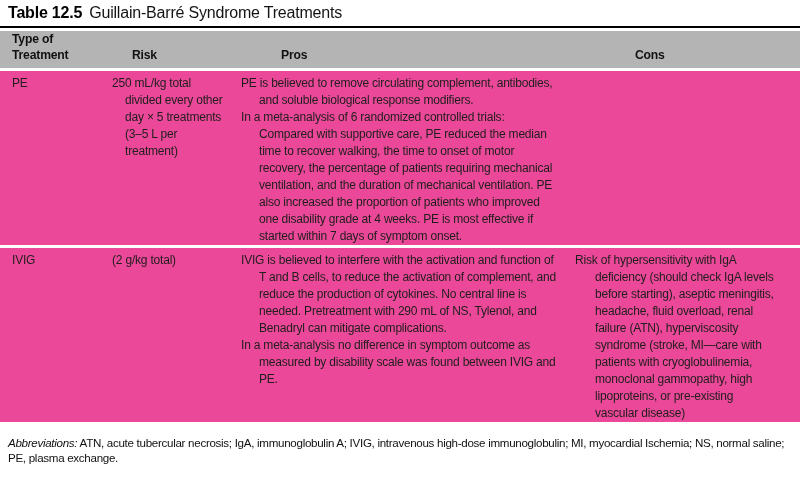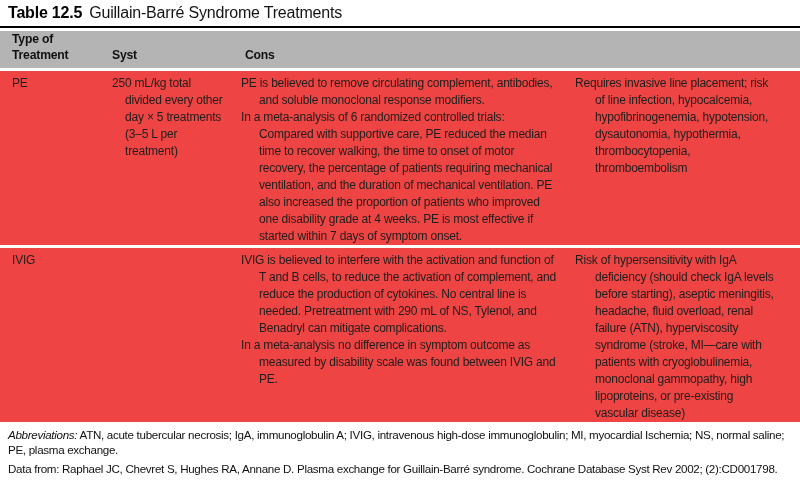--- a/index.html
+++ b/index.html
@@ -36,51 +36,52 @@
   .grid {
     display: grid;
     grid-template-columns: 100px 135px 330px 235px;
     box-sizing: border-box;
   }
   .thead {
     background: #b4b4b4;
     min-height: 35px;
     margin-top: 3px;
     align-items: end;
+    gap: 20px;
   }
   .th {
     font-weight: bold;
     font-size: 12.2px;
     line-height: 16px;
     padding-bottom: 5px;
     color: #111;
   }
   .trow {
-    background: #ef4444;
+    background: #ec4899;
     margin-top: 3px;
   }
   .row-pe  { min-height: 172px; }
   .row-ivig { min-height: 161px; }
   .td {
     font-size: 12px;
     line-height: 17px;
     padding-top: 4px;
     box-sizing: border-box;
   }
   .col1 { padding-left: 12px; }
   .col2 { padding-left: 12px; padding-right: 6px; }
   .col3 { padding-left: 6px;  padding-right: 8px; }
   .col4 { padding-left: 10px; padding-right: 24px; }
   .para { margin: 0; }
   .cell-dose .para { padding-left: 13px; text-indent: -13px; }
   .cell-pros .para { padding-left: 18px; text-indent: -18px; }
   .cell-cons .para { padding-left: 20px; text-indent: -20px; }
   
   .footnotes {
-    padding: 5px 8px 0 8px;
+    padding: 13px 8px 0 8px;
     font-size: 11.6px;
     line-height: 15px;
     letter-spacing: -0.3px;
     color: #111;
   }
   .fn { margin: 0 0 4px 0; }
   .fn-label { font-style: italic; }
 </style>
 </head>
 <body>
@@ -88,49 +89,47 @@
 <div class="page">
 
   <div class="title">
     <span class="title-label">Table 12.5</span><span class="title-text">Guillain-Barré Syndrome Treatments</span>
   </div>
 
   <div class="rule"></div>
 
   <div class="grid thead">
     <div class="th col1">Type of Treatment</div>
-    <div class="th col2">Syst</div>
+    <div class="th col2">Risk</div>
+    <div class="th col3">Pros</div>
     <div class="th col4">Cons</div>
   </div>
 
   <div class="grid trow row-pe">
     <div class="td col1 cell-treatment">PE</div>
     <div class="td col2 cell-dose">
       <p class="para">250 mL/kg total divided every other day × 5 treatments (3–5 L per treatment)</p>
     </div>
     <div class="td col3 cell-pros">
-      <p class="para">PE is believed to remove circulating complement, antibodies, and soluble monoclonal response modifiers.</p>
+      <p class="para">PE is believed to remove circulating complement, antibodies, and soluble biological response modifiers.</p>
       <p class="para">In a meta-analysis of 6 randomized controlled trials: Compared with supportive care, PE reduced the median time to recover walking, the time to onset of motor recovery, the percentage of patients requiring mechanical ventilation, and the duration of mechanical ventilation. PE also increased the proportion of patients who improved one disability grade at 4 weeks. PE is most effective if started within 7 days of symptom onset.</p>
-    </div>
-    <div class="td col4 cell-cons">
-      <p class="para">Requires invasive line placement; risk of line infection, hypocalcemia, hypofibrinogenemia, hypotension, dysautonomia, hypothermia, thrombocytopenia, thromboembolism</p>
     </div>
   </div>
 
   <div class="grid trow row-ivig">
     <div class="td col1 cell-treatment">IVIG</div>
     <div class="td col2 cell-dose">
+      <p class="para">(2 g/kg total)</p>
     </div>
     <div class="td col3 cell-pros">
       <p class="para">IVIG is believed to interfere with the activation and function of T and B cells, to reduce the activation of complement, and reduce the production of cytokines. No central line is needed. Pretreatment with 290 mL of NS, Tylenol, and Benadryl can mitigate complications.</p>
       <p class="para">In a meta-analysis no difference in symptom outcome as measured by disability scale was found between IVIG and PE.</p>
     </div>
     <div class="td col4 cell-cons">
       <p class="para">Risk of hypersensitivity with IgA deficiency (should check IgA levels before starting), aseptic meningitis, headache, fluid overload, renal failure (ATN), hyperviscosity syndrome (stroke, MI—care with patients with cryoglobulinemia, monoclonal gammopathy, high lipoproteins, or pre-existing vascular disease)</p>
     </div>
   </div>
 
   <div class="footnotes">
     <p class="fn"><span class="fn-label">Abbreviations:</span> <span>ATN, acute tubercular necrosis; IgA, immunoglobulin A; IVIG, intravenous high-dose immunoglobulin; MI, myocardial Ischemia; NS, normal saline; PE, plasma exchange.</span></p>
-    <p class="fn">Data from: Raphael JC, Chevret S, Hughes RA, Annane D. Plasma exchange for Guillain-Barré syndrome. Cochrane Database Syst Rev 2002; (2):CD001798.</p>
   </div>
 
 </div>
 
 </body></html>

